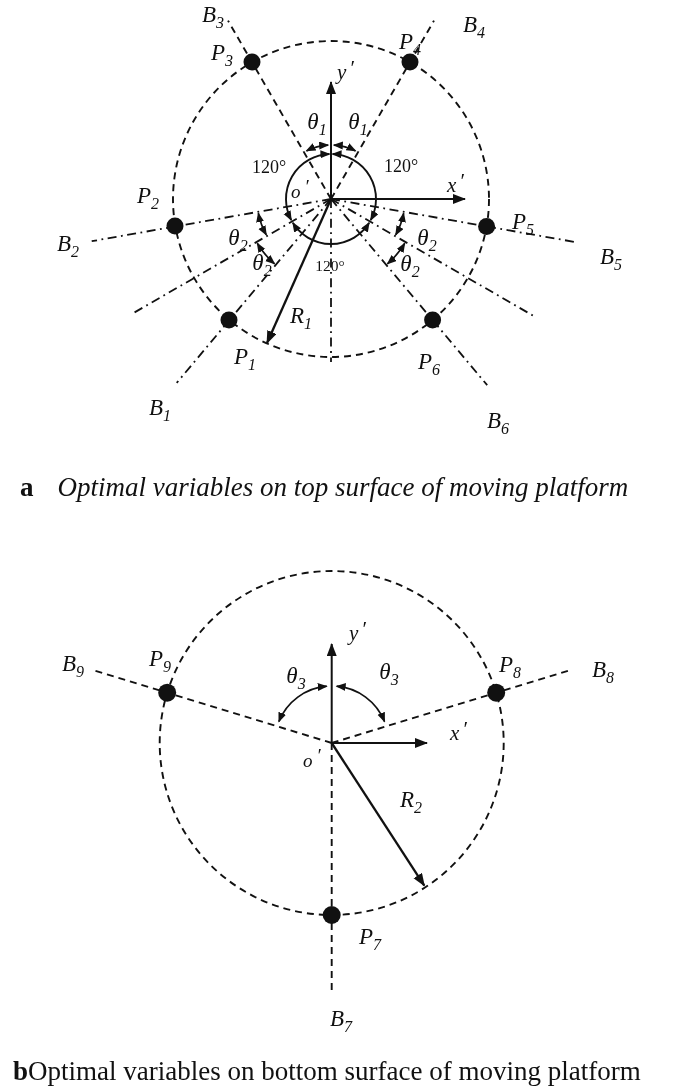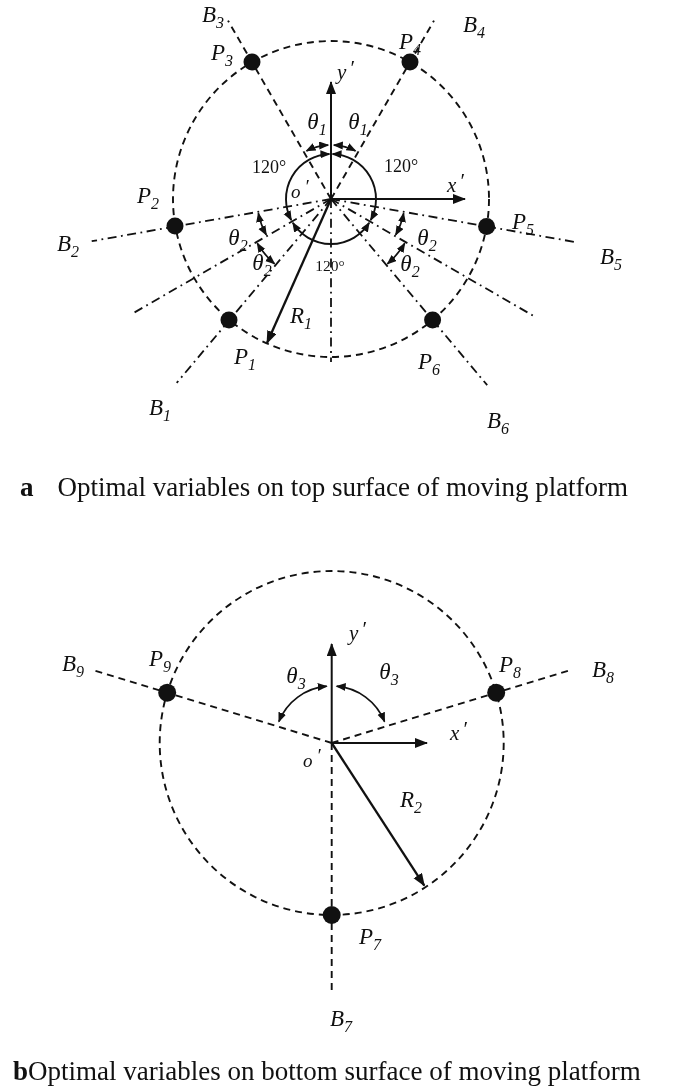--- a/index.html
+++ b/index.html
@@ -16,21 +16,21 @@
   .dash{stroke:#111;stroke-width:1.9;stroke-dasharray:7 5;fill:none;}
   .dashdot{stroke:#111;stroke-width:1.8;stroke-dasharray:9 4.5 1.8 4.5;fill:none;}
   .solid{stroke:#111;stroke-width:1.9;fill:none;}
   .axis{stroke:#111;stroke-width:2;fill:none;}
   .rline{stroke:#111;stroke-width:2.3;fill:none;}
   .arc{stroke:#111;stroke-width:1.7;fill:none;}
   .dot{fill:#111;stroke:none;}
   .caption{position:absolute;display:flex;align-items:baseline;font-size:27px;color:#111;white-space:nowrap;}
   .cap-tag{font-weight:bold;}
   .caption-a{left:20px;top:472px;}
-  .caption-a .cap-text{margin-left:24px;}
+  .caption-a .cap-text{margin-left:24px;font-style:italic;}
   .caption-b{left:13px;top:1056px;}
   .caption-b .cap-text{}
 </style>
 </head>
 <body>
 
 <div id="stage">
 <svg width="685" height="1090" viewBox="0 0 685 1090">
   <defs>
     <marker id="arrS" markerUnits="userSpaceOnUse" markerWidth="15" markerHeight="12" refX="12" refY="5" orient="auto">

